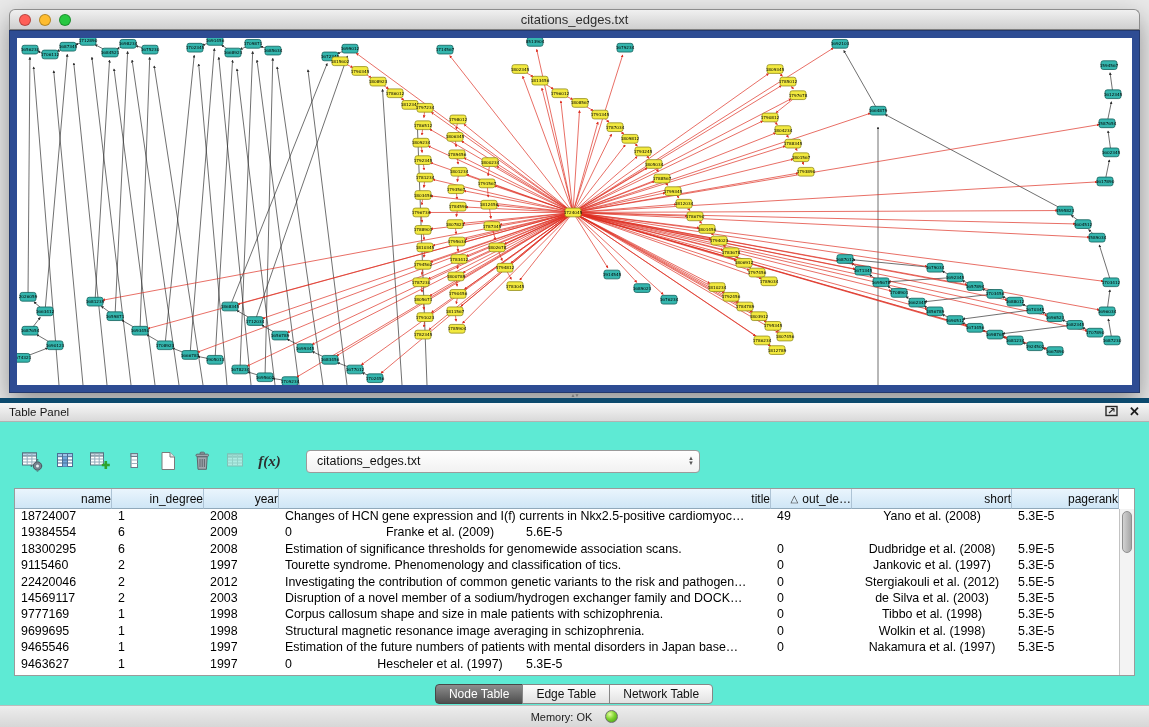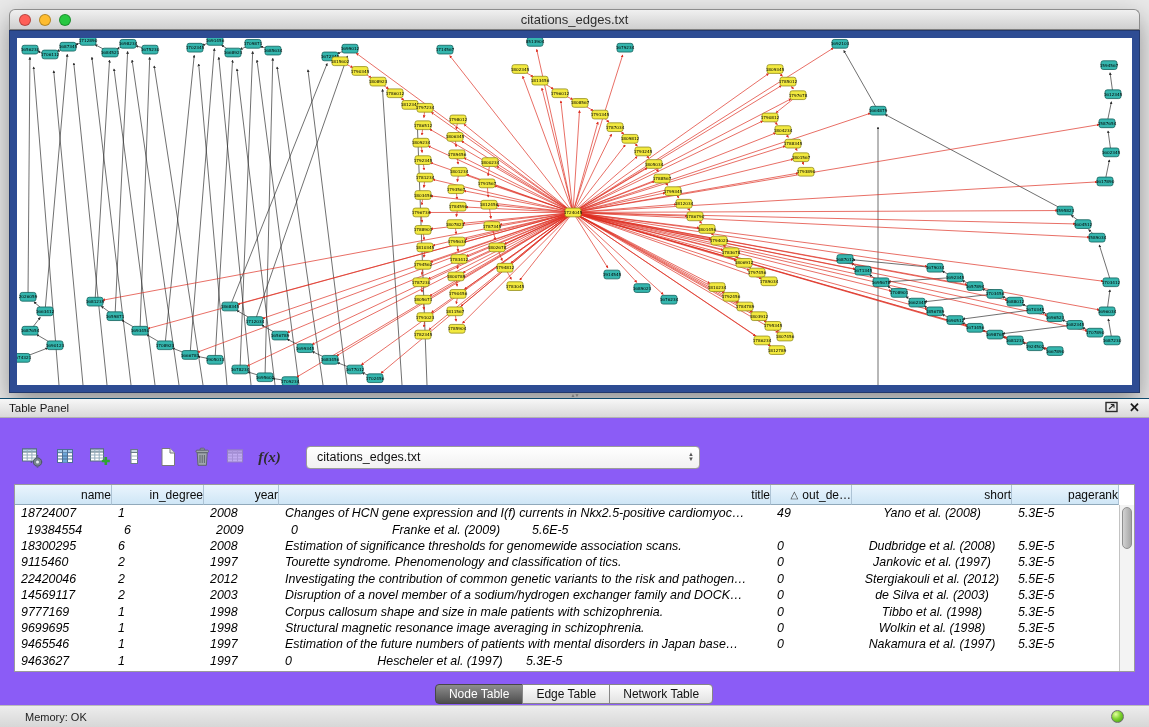--- a/index.html
+++ b/index.html
@@ -12,52 +12,52 @@
   .lights{position:absolute;left:9px;top:4px;display:flex;gap:8px;}
   .light{width:12px;height:12px;border-radius:50%;box-sizing:border-box;border:1px solid rgba(0,0,0,.28);}
   .net-frame{position:absolute;top:21px;left:0;right:0;bottom:0;background:#2e4c93;border:1px solid #24396c;padding:7px;box-sizing:border-box;}
   #net-svg{width:100%;height:100%;background:#fff;display:block;}
   #net-svg text{font-family:"DejaVu Sans",sans-serif;}
 
   
   .splitter{position:absolute;top:393px;left:0;width:100%;height:5px;text-align:center;font-size:5px;line-height:5px;color:#777;letter-spacing:-1px;}
 
   
-  #table-panel{position:absolute;top:398px;left:0;right:0;bottom:22px;background:#8b5cf6;border-top:1px solid #0c4a6e;}
+  #table-panel{position:absolute;top:398px;left:0;right:0;bottom:22px;background:#5eead4;border-top:5px solid #0c4a6e;}
   .panel-header{height:18px;background:linear-gradient(#f7f7f7,#d9d9d9);border-bottom:1px solid #b2b2b2;display:flex;align-items:center;padding:0 9px;font-size:11.5px;color:#161616;}
   .ph-icons{margin-left:auto;display:flex;gap:11px;align-items:center;}
   .ph-close{font-size:13px;font-weight:bold;color:#1c1c1c;line-height:12px;}
   .panel-body{position:absolute;top:19px;left:0;right:0;bottom:0;}
 
   .toolbar{position:absolute;top:25px;left:18px;display:flex;align-items:center;gap:7px;height:28px;}
   .tool-btn{width:27px;height:27px;display:flex;align-items:center;justify-content:center;border-radius:4px;}
   .fx{font:italic bold 15px "Liberation Serif",serif;color:#2d2d2d;padding:0 2px;}
   .combo{margin-left:16px;width:394px;height:23px;background:linear-gradient(#ffffff,#f1f1f1);border:1px solid #9b9b9b;border-radius:4px;display:flex;align-items:center;padding:0 5px 0 10px;font-size:12.5px;color:#111;box-sizing:border-box;}
   .combo .val{flex:1;white-space:nowrap;overflow:hidden;}
   .stepper{display:flex;flex-direction:column;align-items:center;line-height:5px;font-size:6px;color:#555;}
 
   .table-wrap{position:absolute;top:66px;left:14px;right:14px;height:188px;background:#fff;border:1px solid #9b9b9b;box-sizing:border-box;}
   .thead{display:flex;height:20px;}
   .th{box-sizing:border-box;background:linear-gradient(#eaf5fd,#cfe6f6);border-right:1px solid #adc3d5;border-bottom:1px solid #90a9bb;display:flex;align-items:center;justify-content:flex-end;font-size:12px;color:#0b0b0b;gap:4px;flex:none;}
   .sortglyph{font-size:10px;color:#333;}
   .tbody{position:absolute;top:20px;left:0;right:15px;bottom:0;overflow:hidden;}
-  .tr{display:flex;height:16.4px;align-items:center;font-style:italic;}
+  .tr{display:flex;height:16.4px;align-items:flex-start;}
   .td{box-sizing:border-box;padding-left:6px;font-size:12.4px;color:#000;white-space:nowrap;overflow:hidden;flex:none;}
   .td.center{text-align:center;padding-left:0;}
   .vscroll{position:absolute;top:20px;right:0;bottom:0;width:15px;background:#f3f3f3;border-left:1px solid #c3c3c3;box-sizing:border-box;}
   .vthumb{margin:2px;height:40px;border-radius:6px;background:linear-gradient(90deg,#d2d2d2,#a6a6a6);border:1px solid #8f8f8f;}
 
   .tabs{position:absolute;left:0;right:0;bottom:1px;display:flex;justify-content:center;}
   .tab{height:20px;box-sizing:border-box;padding:0 13px;font-size:12px;border:1px solid #868686;background:linear-gradient(#fdfdfd,#e2e2e2);margin-left:-1px;display:flex;align-items:center;color:#111;}
   .tab.selected{background:linear-gradient(#8d8d8d,#4e4e4e);color:#fff;border-color:#474747;}
   .tab:first-child{border-radius:4px 0 0 4px;}
   .tab:last-child{border-radius:0 4px 4px 0;}
 
   
-  #statusbar{position:absolute;left:0;right:0;bottom:0;height:22px;background:linear-gradient(#ededed,#d7d7d7);border-top:1px solid #bcbcbc;display:flex;align-items:center;justify-content:space-between;padding:0 25px;gap:13px;font-size:11px;color:#222;box-sizing:border-box;}
+  #statusbar{position:absolute;left:0;right:0;bottom:0;height:22px;background:linear-gradient(#ededed,#d7d7d7);border-top:1px solid #bcbcbc;display:flex;align-items:center;justify-content:center;padding:0 25px;gap:13px;font-size:11px;color:#222;box-sizing:border-box;}
   .led{width:13px;height:13px;border-radius:50%;background:radial-gradient(circle at 35% 30%,#e5ff9e,#7fd330 45%,#3d9a10);border:1px solid #6f6f6f;box-sizing:border-box;}
 </style>
 </head>
 <body>
 
 <div id="root">
 
   <div id="window">
     <div class="titlebar">
       <div class="lights">
@@ -1068,21 +1068,21 @@
             <div class="tr">
               <div class="td" style="width: 97px;">18724007</div>
               <div class="td" style="width: 92px;">1</div>
               <div class="td" style="width: 75px;">2008</div>
               <div class="td" style="width: 492px;">Changes of HCN gene expression and I(f) currents in Nkx2.5-positive cardiomyoc…</div>
               <div class="td" style="width: 81px;">49</div>
               <div class="td center" style="width: 160px;">Yano et al. (2008)</div>
               <div class="td" style="width: 107px;">5.3E-5</div>
             </div>
             <div class="tr">
-              <div class="td" style="width: 97px; margin-left: 6px;">19384554</div>
+              <div class="td" style="width: 97px;">19384554</div>
               <div class="td" style="width: 92px;">6</div>
               <div class="td" style="width: 75px;">2009</div>
               <div class="td" style="width: 81px;">0</div>
               <div class="td center" style="width: 160px;">Franke et al. (2009)</div>
               <div class="td" style="width: 107px;">5.6E-5</div>
             </div>
             <div class="tr">
               <div class="td" style="width: 97px;">18300295</div>
               <div class="td" style="width: 92px;">6</div>
               <div class="td" style="width: 75px;">2008</div>

